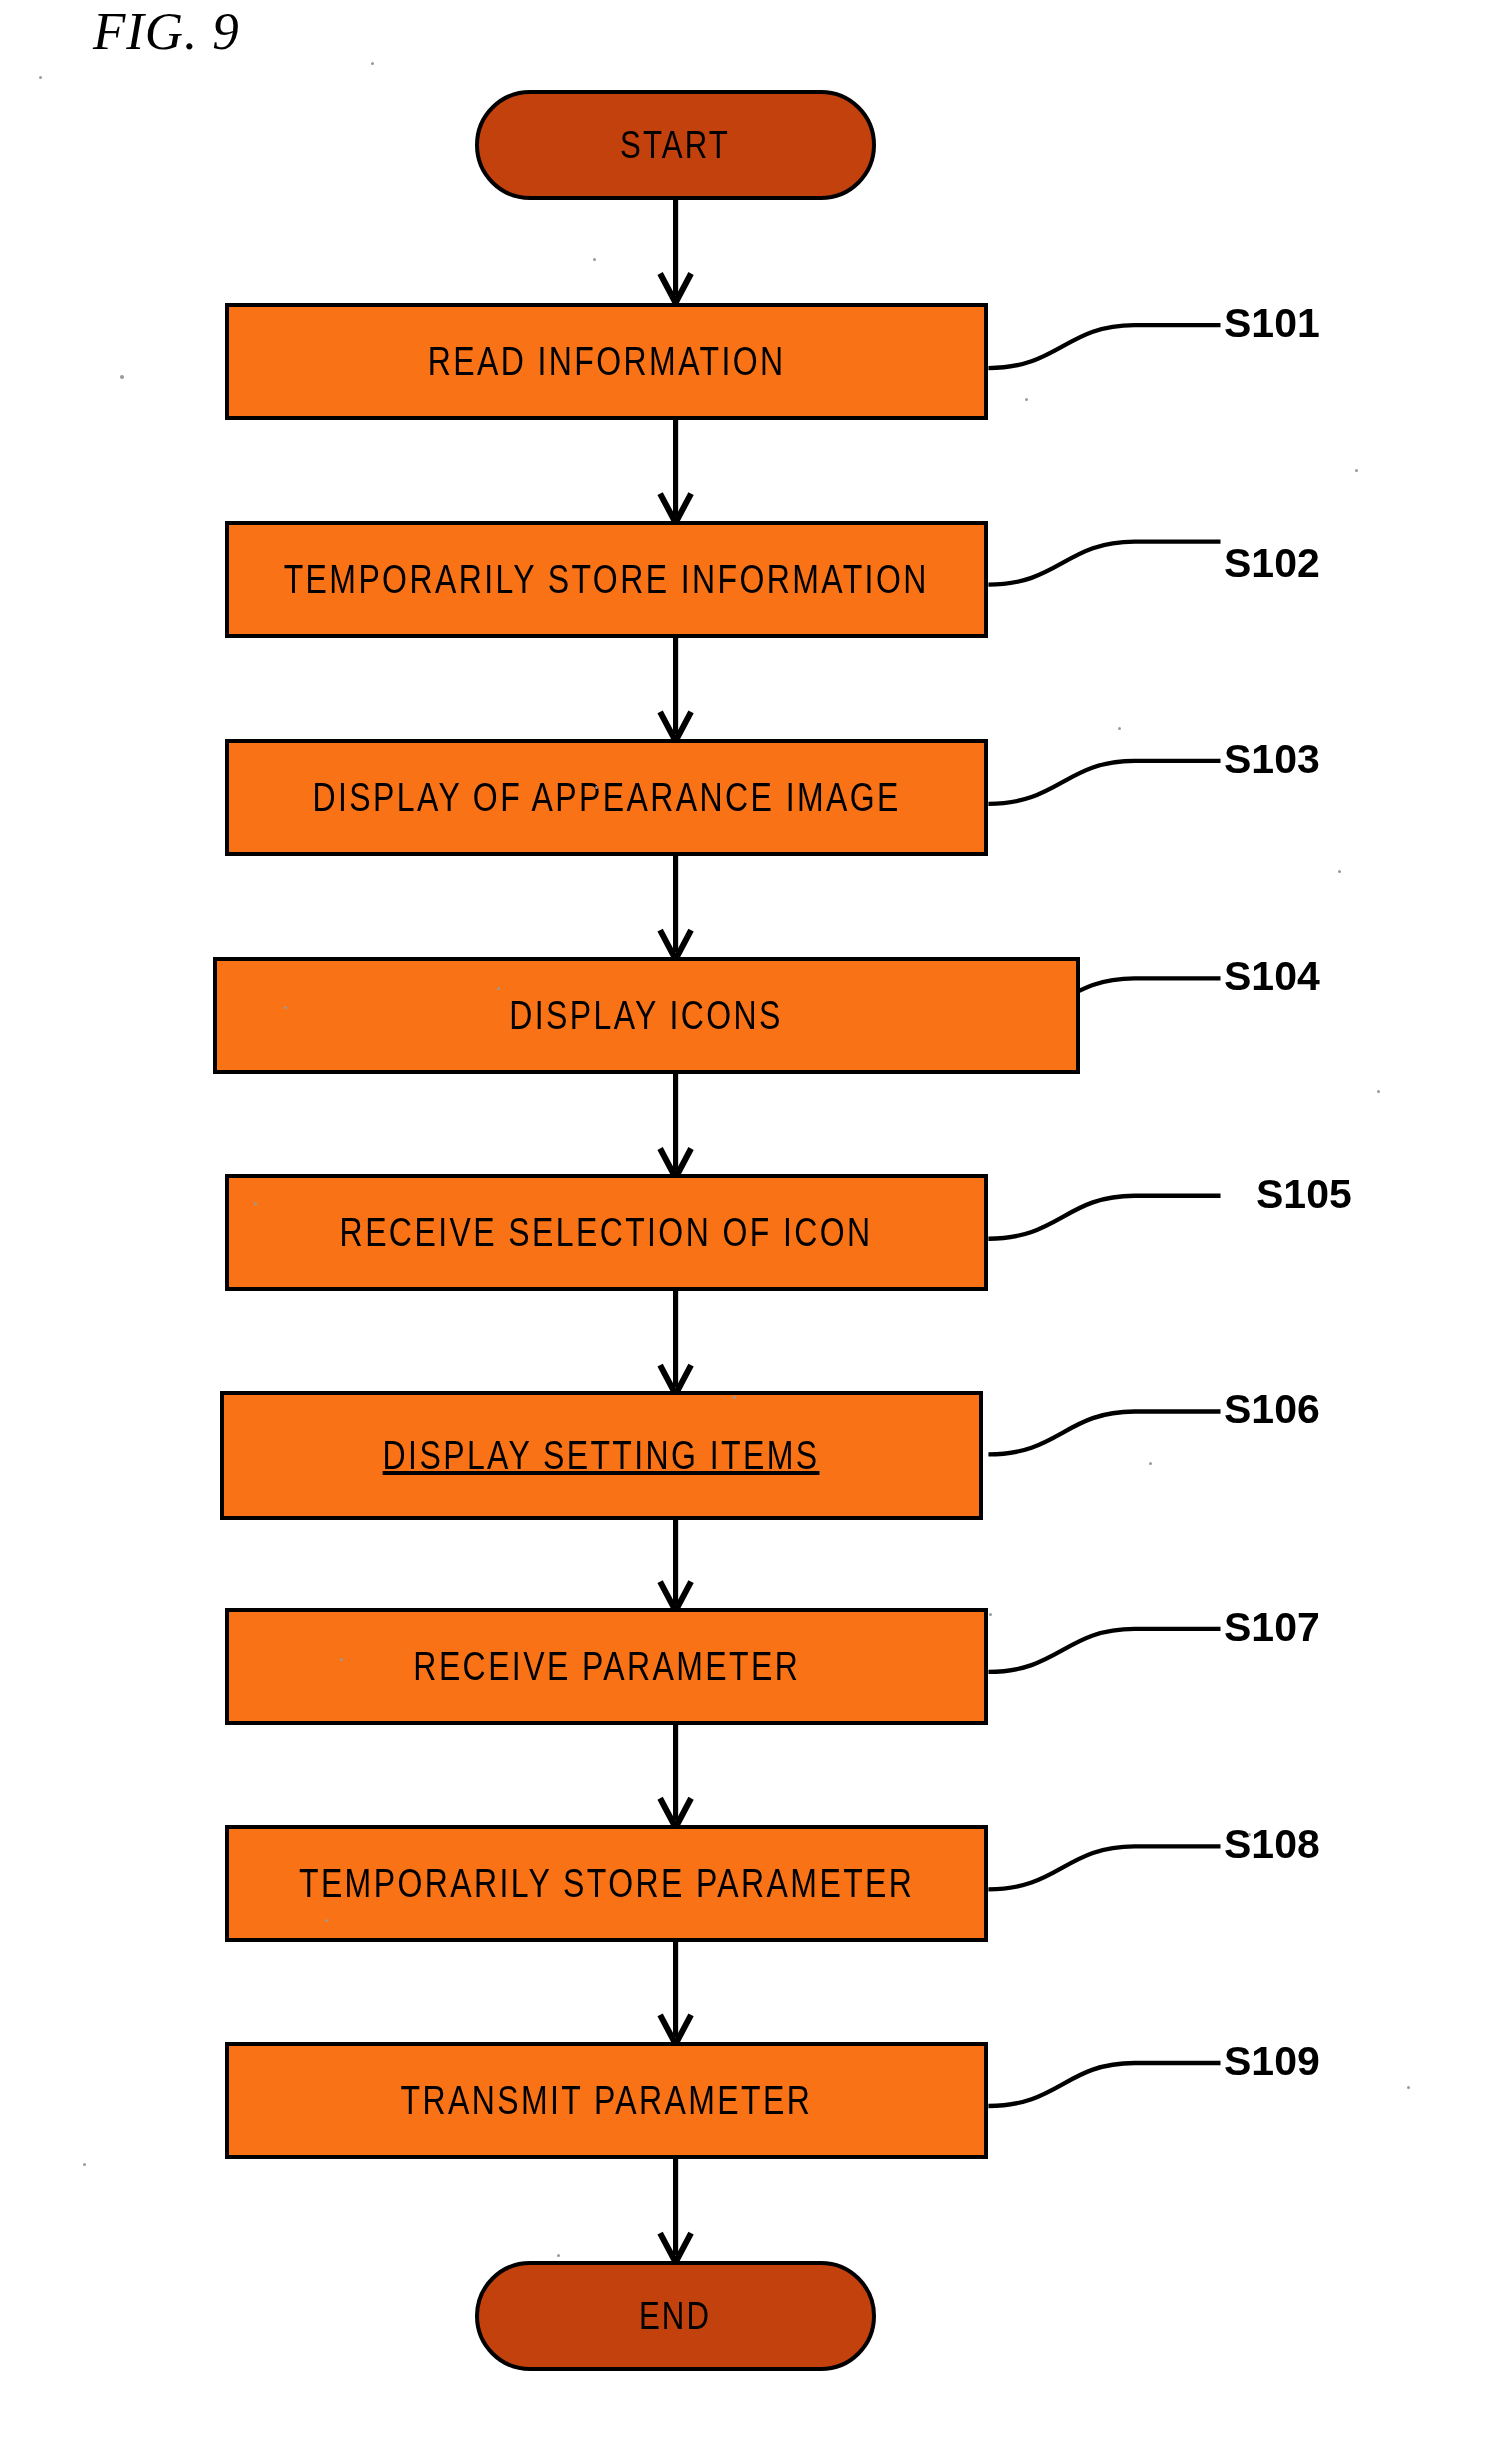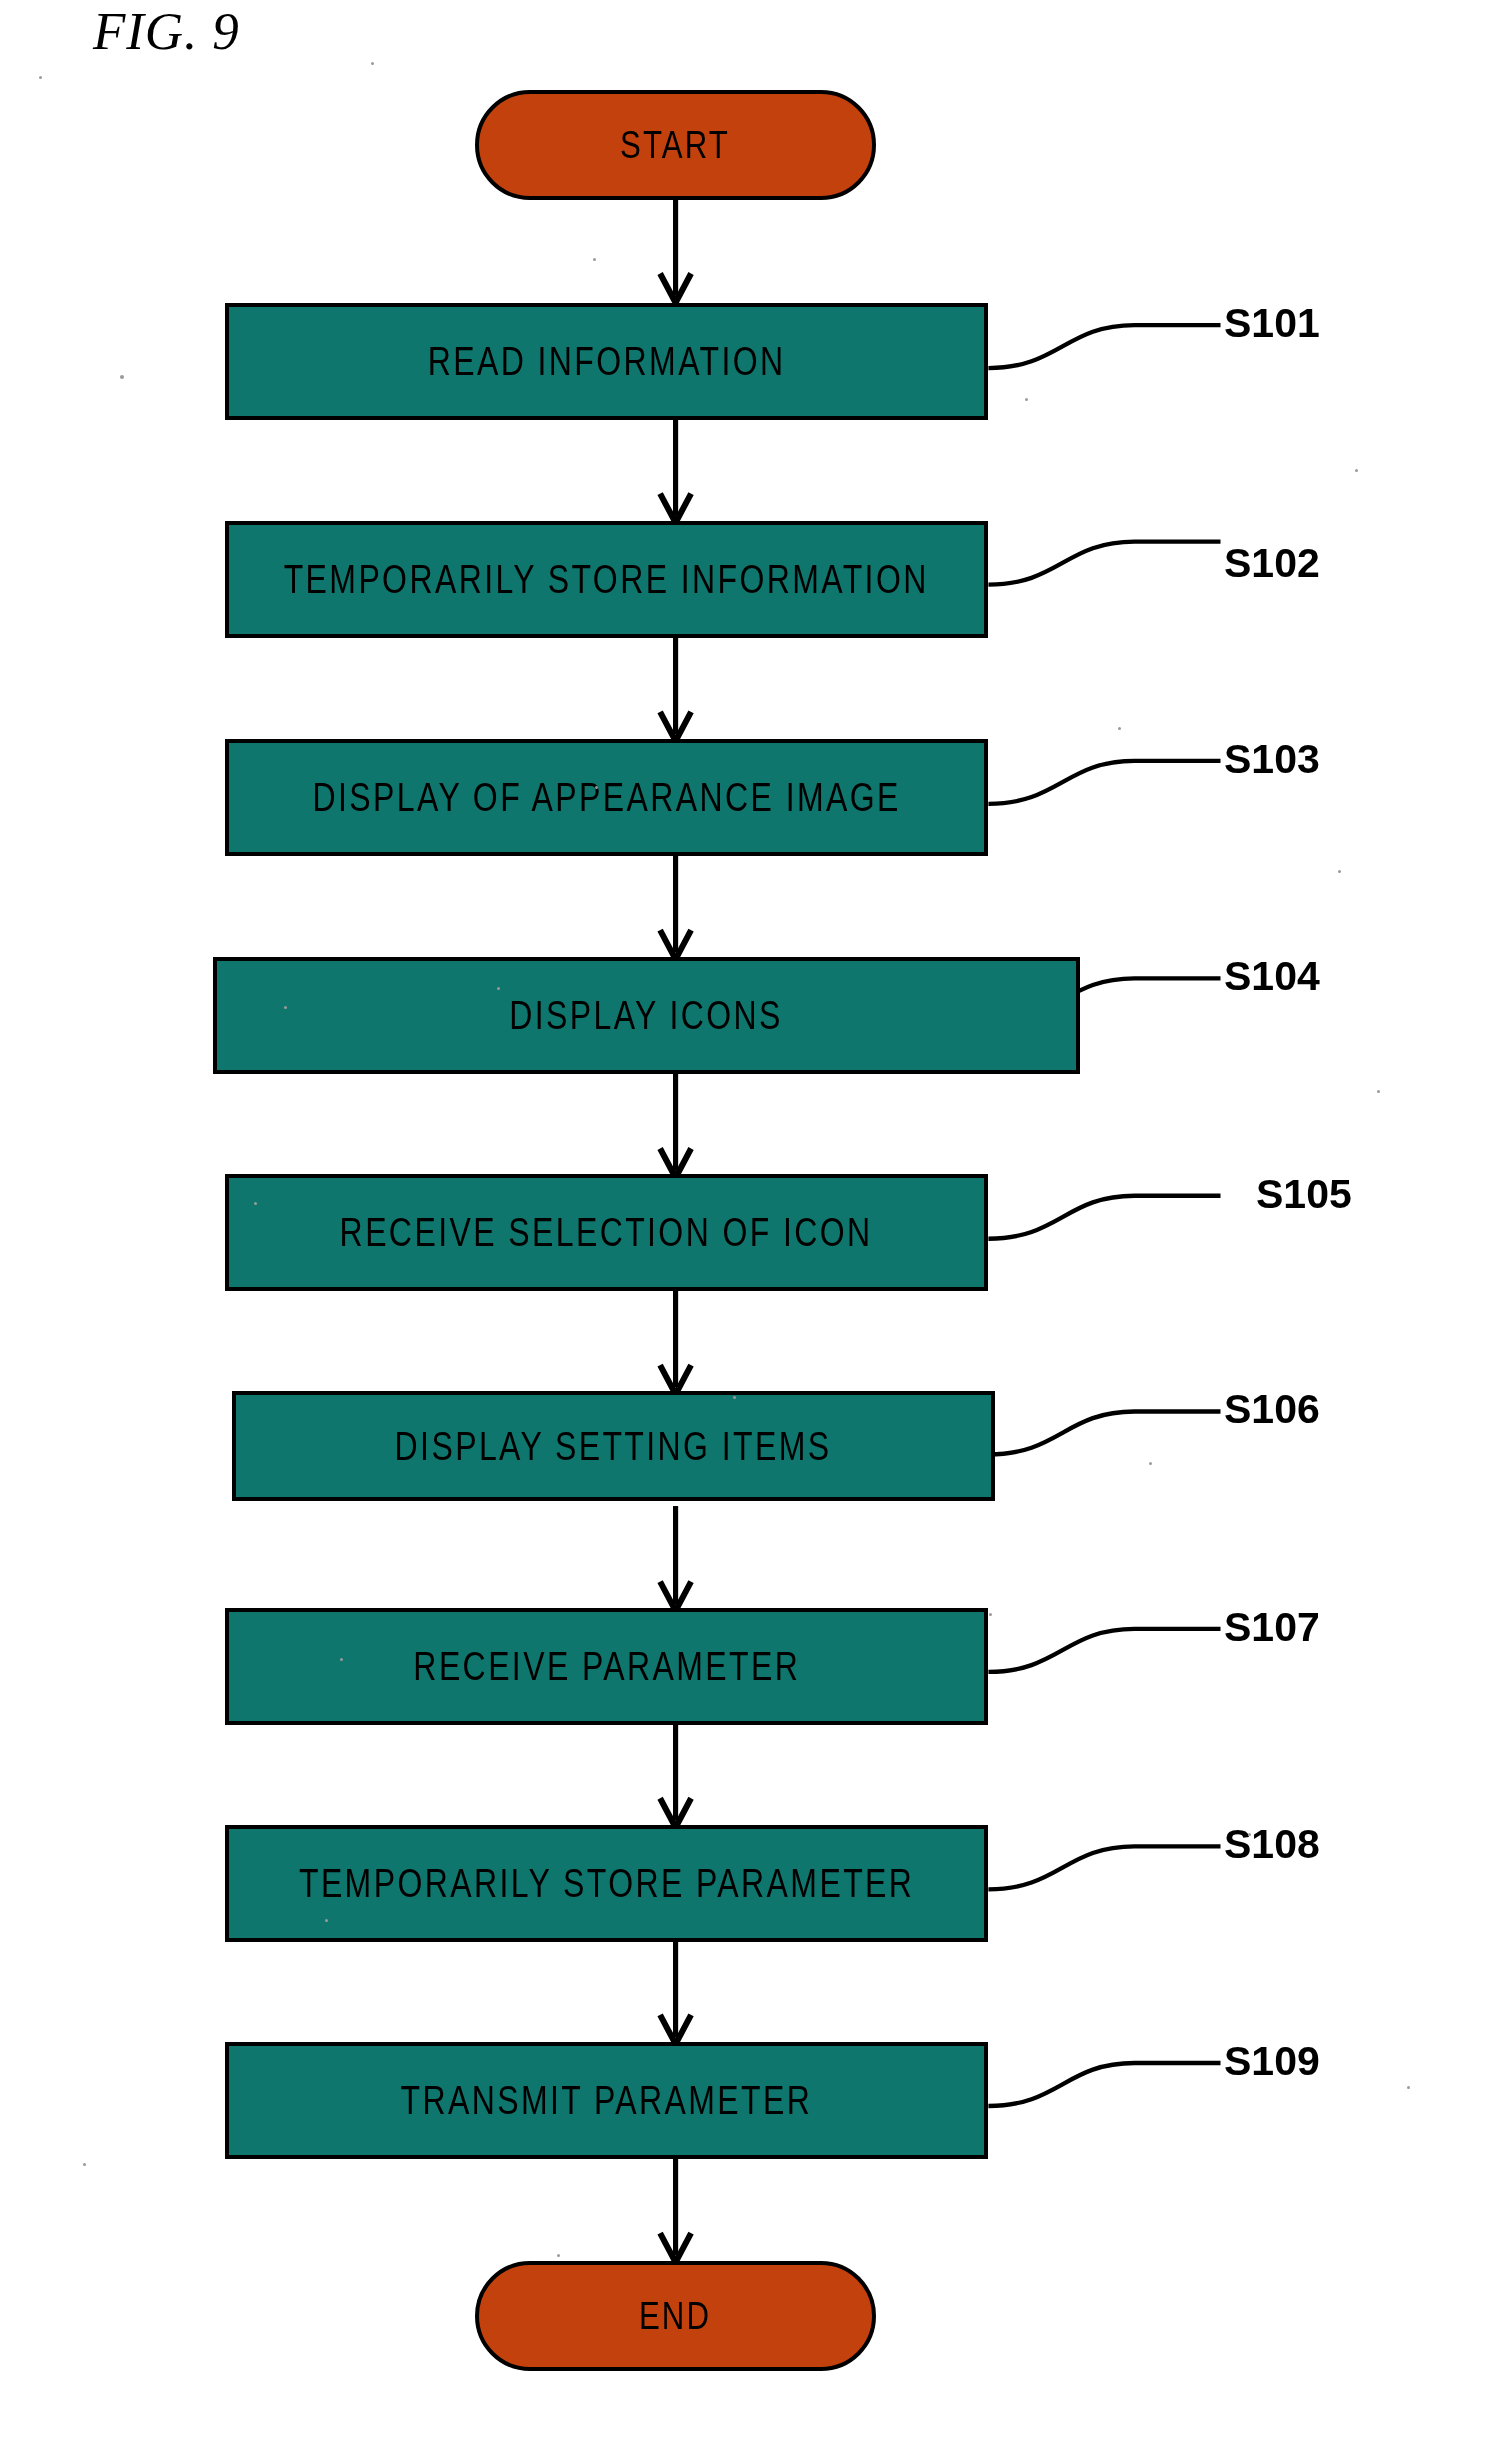--- a/index.html
+++ b/index.html
@@ -51,21 +51,21 @@
     letter-spacing: 2.6px;
     color: #000000;
     white-space: nowrap;
     transform: scaleX(0.82);
   }
   
   .process {
     position: absolute;
     box-sizing: border-box;
     border: 4.3px solid #000000;
-    background: #0f766e;
+    background: #f97316;
     display: flex;
     align-items: center;
     justify-content: center;
   }
   .process .proc-label {
     font-family: "Liberation Sans Narrow", "Liberation Sans", sans-serif;
     font-size: 40px;
     font-weight: 400;
     letter-spacing: 3px;
     color: #000000;
@@ -179,21 +179,21 @@
   </div>
 
   <div class="process" style="left:213px; top:957px; width:867px; height:117px;">
     <span class="proc-label">DISPLAY ICONS</span>
   </div>
 
   <div class="process" style="left:225px; top:1174px; width:763px; height:117px;">
     <span class="proc-label">RECEIVE SELECTION OF ICON</span>
   </div>
 
-  <div class="process" style="left:232px; top:1391px; width:763px; height:110px;">
+  <div class="process" style="left:220px; top:1391px; width:763px; height:129px;text-decoration:underline;">
     <span class="proc-label">DISPLAY SETTING ITEMS</span>
   </div>
 
   <div class="process" style="left:225px; top:1608px; width:763px; height:117px;">
     <span class="proc-label">RECEIVE PARAMETER</span>
   </div>
 
   <div class="process" style="left:225px; top:1825px; width:763px; height:117px;">
     <span class="proc-label">TEMPORARILY STORE PARAMETER</span>
   </div>

